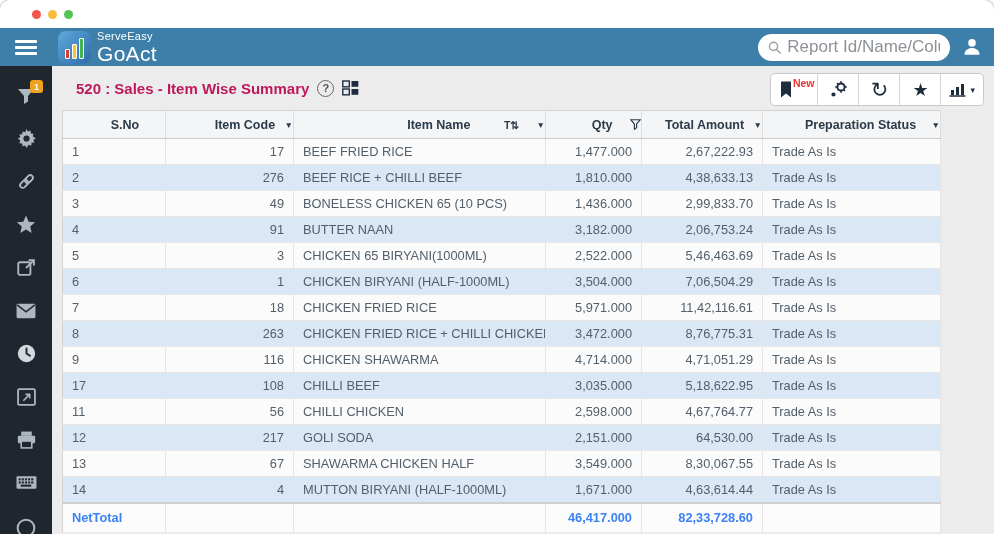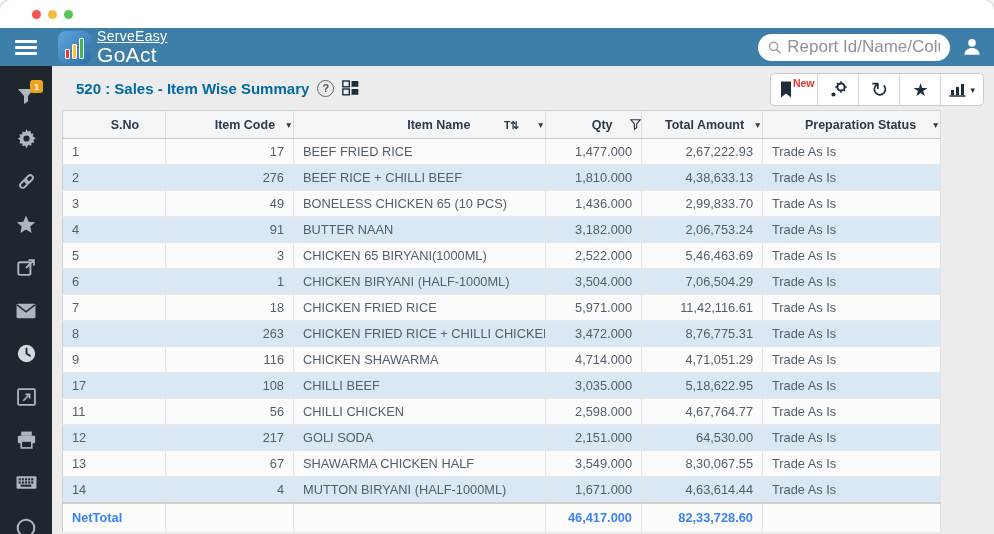--- a/index.html
+++ b/index.html
@@ -16,21 +16,21 @@
   
   .topbar { height:38px; background:#3d7fa9; display:flex; align-items:center; }
   .burger { width:52px; display:flex; flex-direction:column; align-items:center; gap:3px; cursor:pointer; }
   .burger i { display:block; width:22px; height:3px; background:#fff; border-radius:1px; }
   .logo { display:flex; align-items:center; gap:6px; margin-left:6px; }
   .logo-ic { width:33px; height:33px; border-radius:8px; background:linear-gradient(135deg,#5fa8dc,#2d6ca8);
              display:flex; align-items:flex-end; justify-content:center; gap:2px; padding-bottom:5px; }
   .bar { width:5px; border:1px solid #fff; border-radius:1px; }
   .bar.r { height:10px; background:#e03c31; } .bar.y { height:15px; background:#f6c62e; } .bar.g { height:21px; background:#45b649; }
   .logo-txt { color:#fff; line-height:1; }
-  .logo-top { font-size:14px; letter-spacing:.3px;text-decoration:underline; }
+  .logo-top { font-size:11px; letter-spacing:.3px; }
   .logo-bottom { font-size:21px; font-weight:normal; letter-spacing:.3px; margin-top:1px; }
   .top-spacer { flex:1; }
   .search { width:192px; height:27px; background:#fff; border-radius:14px; display:flex; align-items:center;
             padding:0 10px; gap:6px; margin-right:12px; }
   .search input { border:none; outline:none; width:100%; font-size:17px; color:#444; background:transparent;
                   font-family:"Liberation Sans", sans-serif; }
   .search input::placeholder { color:#8d9298; }
   .user-btn { margin-right:12px; cursor:pointer; display:flex; }
 
   
@@ -40,21 +40,21 @@
   .side-icon { height:44px; width:52px; display:flex; align-items:center; justify-content:center;
                position:relative; cursor:pointer; }
   .badge { position:absolute; top:6px; right:9px; min-width:13px; height:13px; background:#efa21d;
            border-radius:3px; color:#fff; font-size:9px; font-weight:bold; display:flex; align-items:center;
            justify-content:center; padding:0 2px; }
 
   .main { flex:1; background:#ececec; position:relative; }
 
   
   .report-head { height:44px; display:flex; align-items:center; padding-left:24px; gap:8px; }
-  .report-title { font-size:15px; font-weight:bold; color:#0369a1; }
+  .report-title { font-size:15px; font-weight:bold; color:#be185d; }
   .help-circ { width:17px; height:17px; border:1.6px solid #666; border-radius:50%; color:#555;
                font-size:11px; font-weight:bold; display:flex; align-items:center; justify-content:center; cursor:pointer; }
   .toolbar { position:absolute; right:10px; top:7px; display:flex; border:1px solid #c9c9c9; border-radius:5px;
              background:#fff; overflow:visible; }
   .tb-btn { min-width:41px; height:31px; display:flex; align-items:center; justify-content:center;
             border-right:1px solid #d4d4d4; cursor:pointer; background:#fff; position:relative; padding:0 8px; }
   .tb-btn:first-child { border-radius:5px 0 0 5px; padding-right:24px; }
   .tb-btn:last-child { border-right:none; border-radius:0 5px 5px 0; }
   .new-lbl { position:absolute; top:3px; right:3px; color:#e8342c; font-size:10.5px; font-weight:bold; }
   .glyph { font-size:18px; color:#1d2d3e; line-height:1; }

